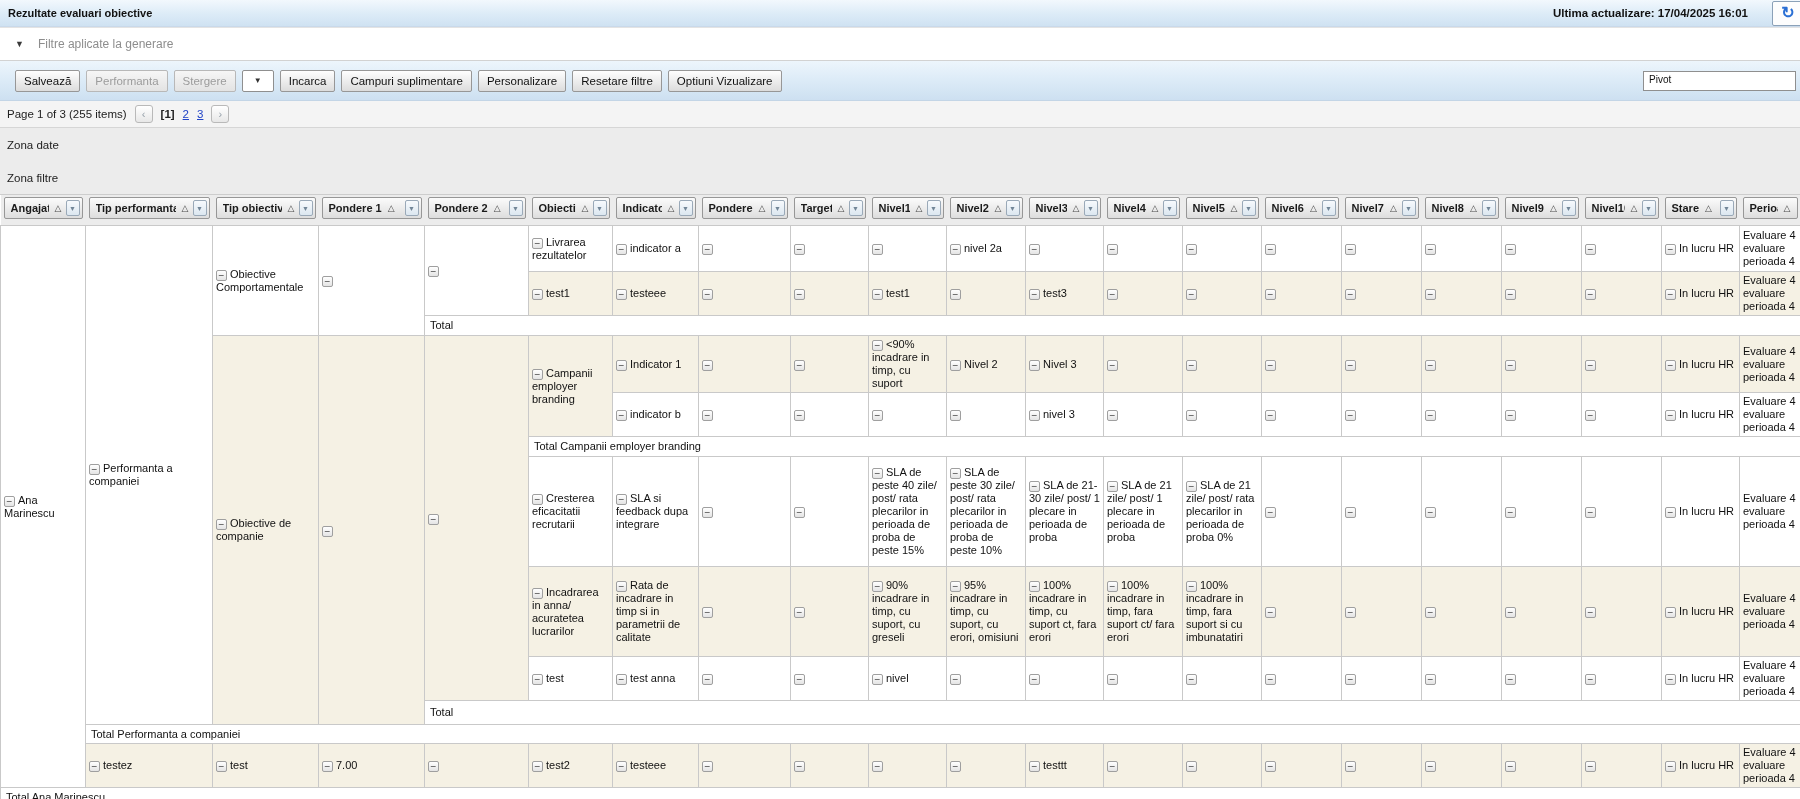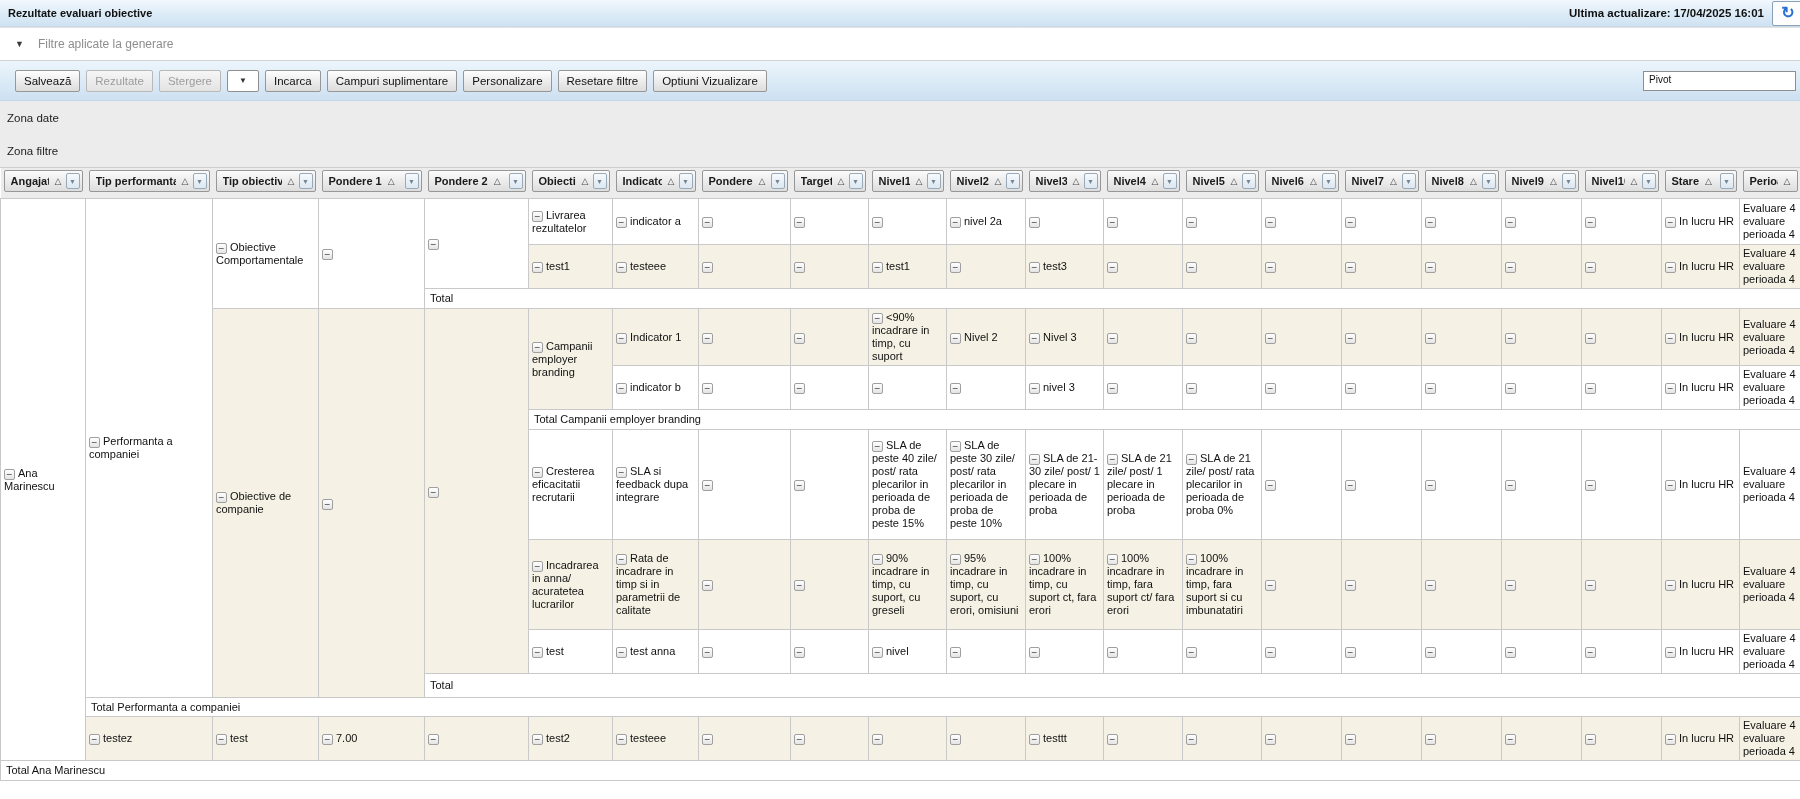--- a/index.html
+++ b/index.html
@@ -3,21 +3,21 @@
 <meta charset="utf-8">
 <style>
   * { margin:0; padding:0; box-sizing:border-box; }
   html,body { width:1800px; height:799px; overflow:hidden; background:#fff; }
   .page { width:1800px; height:799px; overflow:hidden; font-family:"Liberation Sans",sans-serif; color:#111; }
 
   
   .titlebar { height:27px; background:linear-gradient(180deg,#f2f8fd 0%,#dcebf7 55%,#cfe2f2 100%);
     border-bottom:1px solid #c9d9ea; display:flex; align-items:center; }
   .title { font-weight:bold; font-size:11px; padding-left:8px; white-space:nowrap; }
-  .upd { margin-left:auto; font-weight:bold; font-size:11.5px; padding-right:8px; white-space:nowrap; }
+  .upd { margin-left:auto; font-weight:bold; font-size:11.5px; padding-right:24px; white-space:nowrap; }
   .refreshbtn { width:32px; height:25px; border:1px solid #8ba1b8; background:#fdfdfd; border-radius:2px;
     color:#2a6fd4; font-size:16px; font-weight:bold; line-height:1; cursor:pointer; margin-right:-4px; }
 
   
   .filterband { height:34px; background:#fff; border-top:1px solid #e3e3e3; border-bottom:1px solid #d2d2d2;
     display:flex; align-items:center; padding-left:15px; cursor:pointer; }
   .fb-arrow { color:#3a3a3a; font-size:9px; margin-right:14px; }
   .fb-label { font-size:12px; color:#8d8d8d; }
 
   
@@ -77,31 +77,39 @@
     <button class="refreshbtn"><span>↻</span></button>
   </div>
 
   <div class="filterband">
     <span class="fb-arrow">▼</span>
     <span class="fb-label">Filtre aplicate la generare</span>
   </div>
 
   <div class="toolbar">
     <button class="tbtn">Salvează</button>
-    <button class="tbtn dis">Rezultate</button>
+    <button class="tbtn dis">Performanta</button>
     <button class="tbtn dis">Stergere</button>
     <button class="tcombo"><span>▼</span></button>
     <button class="tbtn">Incarca</button>
     <button class="tbtn">Campuri suplimentare</button>
     <button class="tbtn">Personalizare</button>
     <button class="tbtn">Resetare filtre</button>
     <button class="tbtn">Optiuni Vizualizare</button>
     <div class="pivotbox"><span>Pivot</span></div>
   </div>
 
+  <div class="pager">
+    <span class="pstat">Page 1 of 3 (255 items)</span>
+    <button class="pbtn"><span>‹</span></button>
+    <span class="pcur">[1]</span>
+    <a class="plink">2</a>
+    <a class="plink">3</a>
+    <button class="pbtn"><span>›</span></button>
+  </div>
 
   <div class="zone zdate">
       <span>Zona date</span>
     </div>
   <div class="zone">
       <span>Zona filtre</span>
     </div>
 
   <table class="grid">
     <colgroup>

